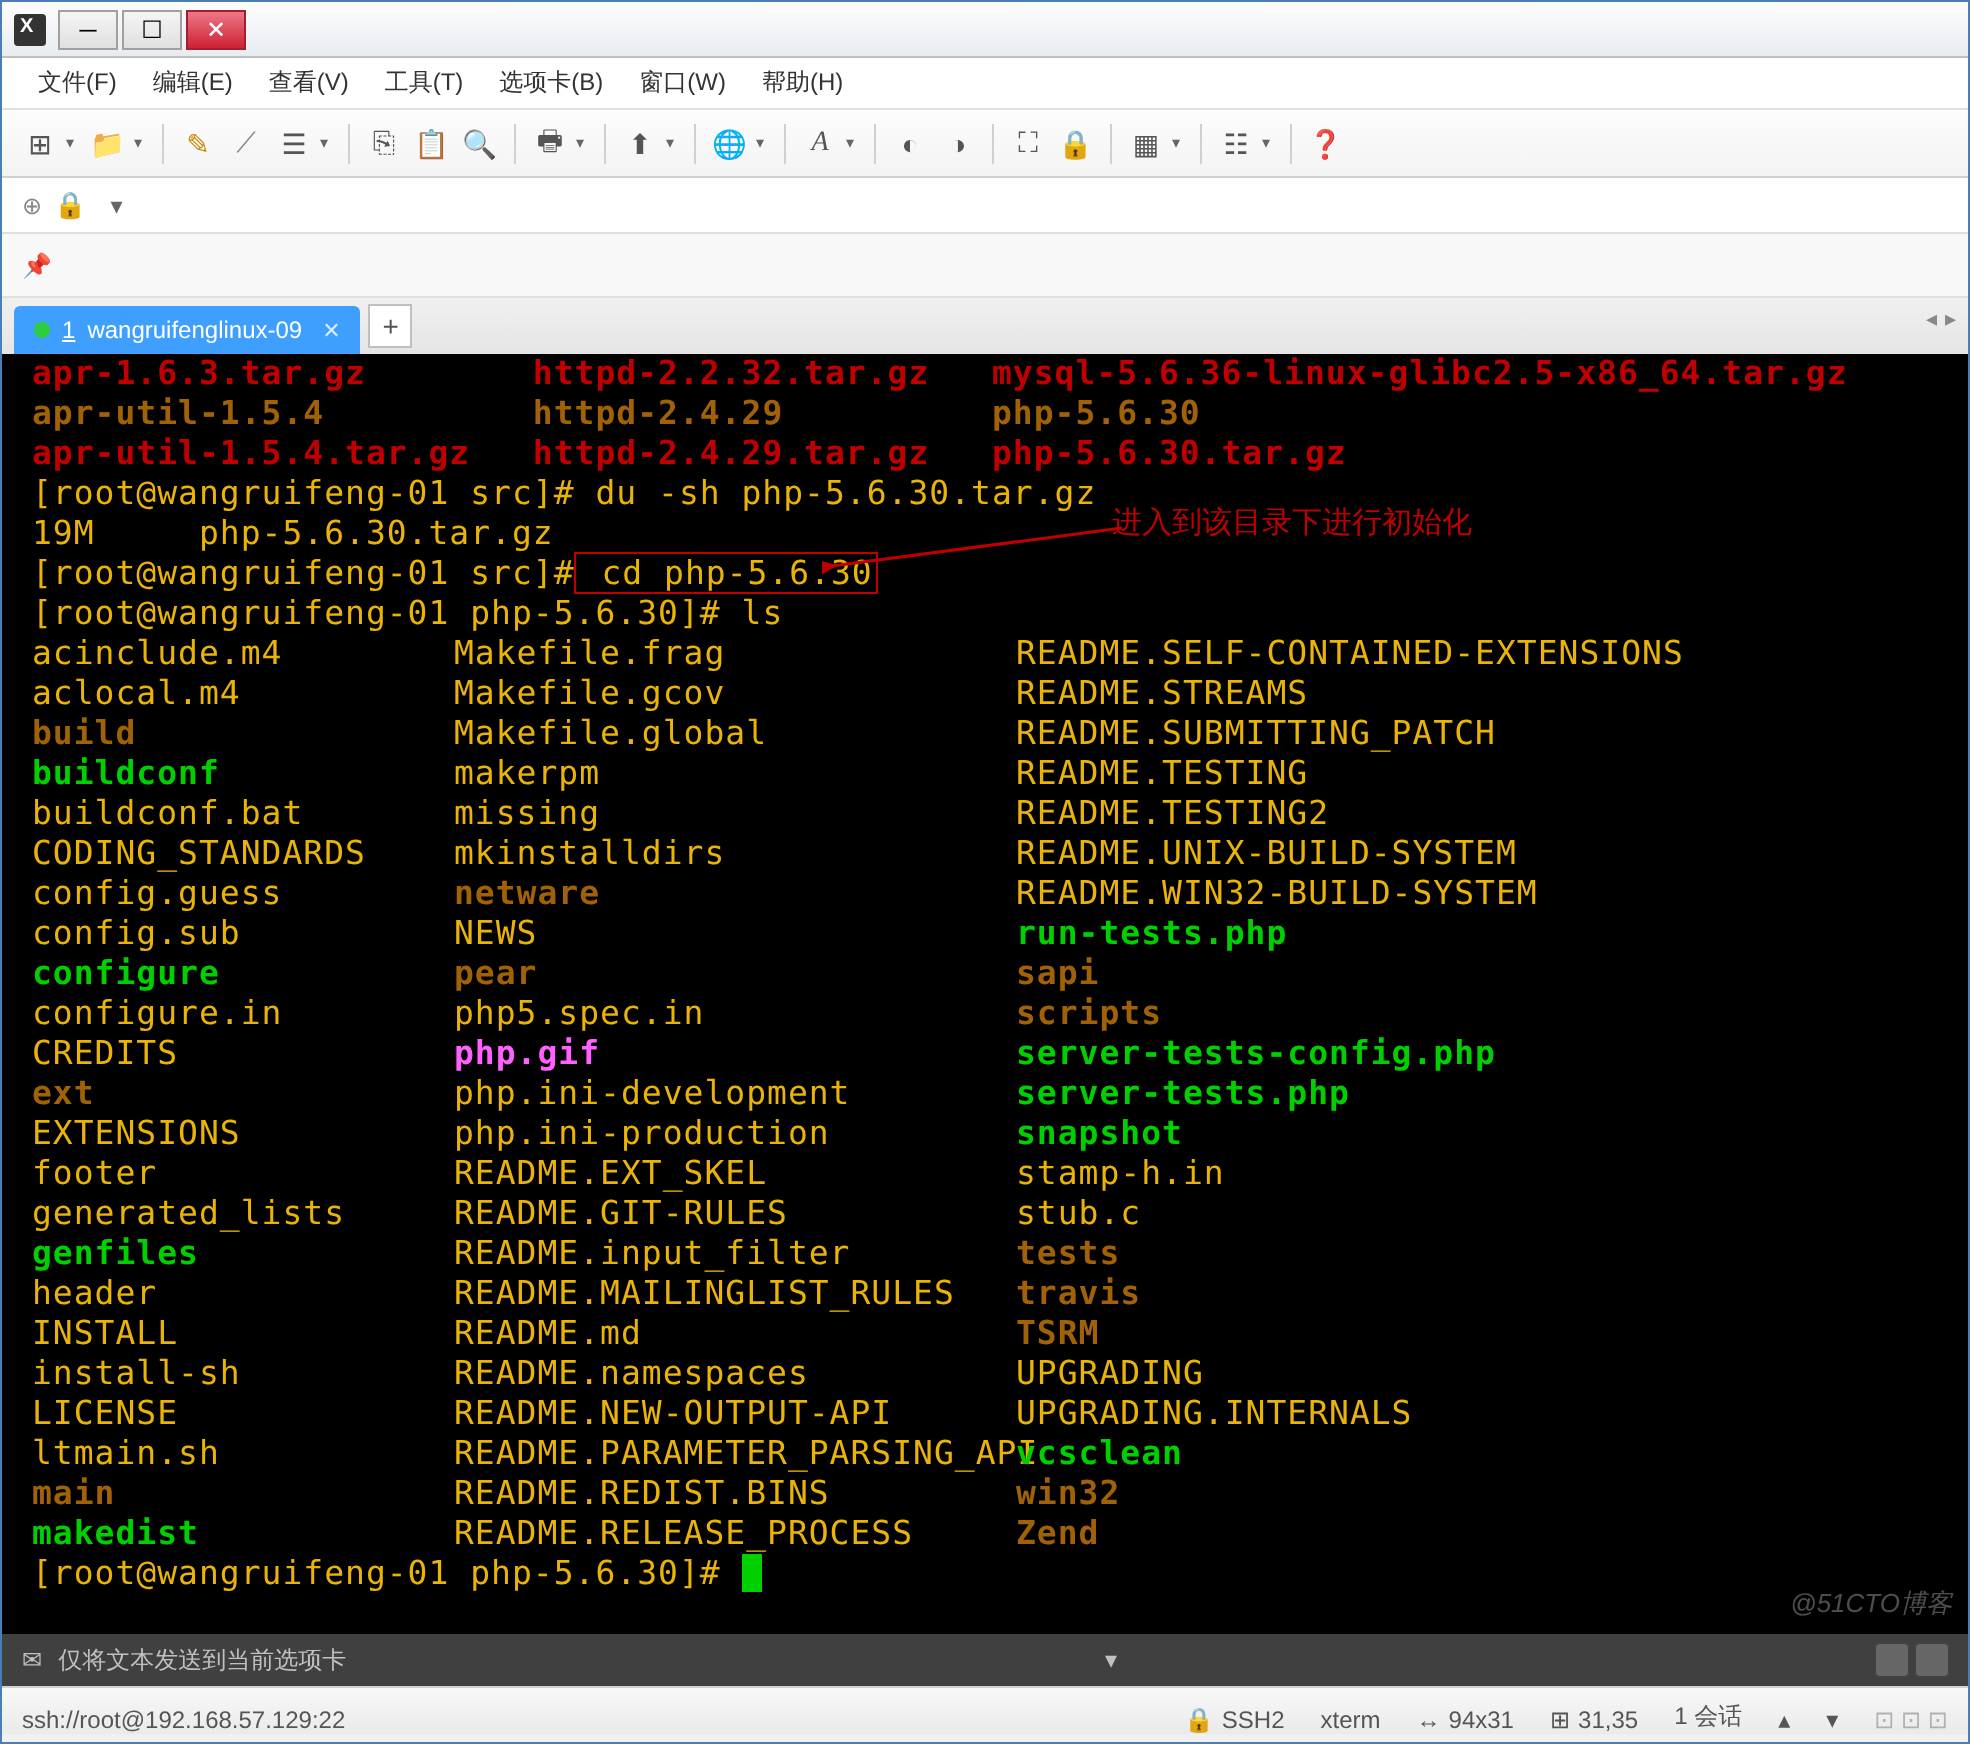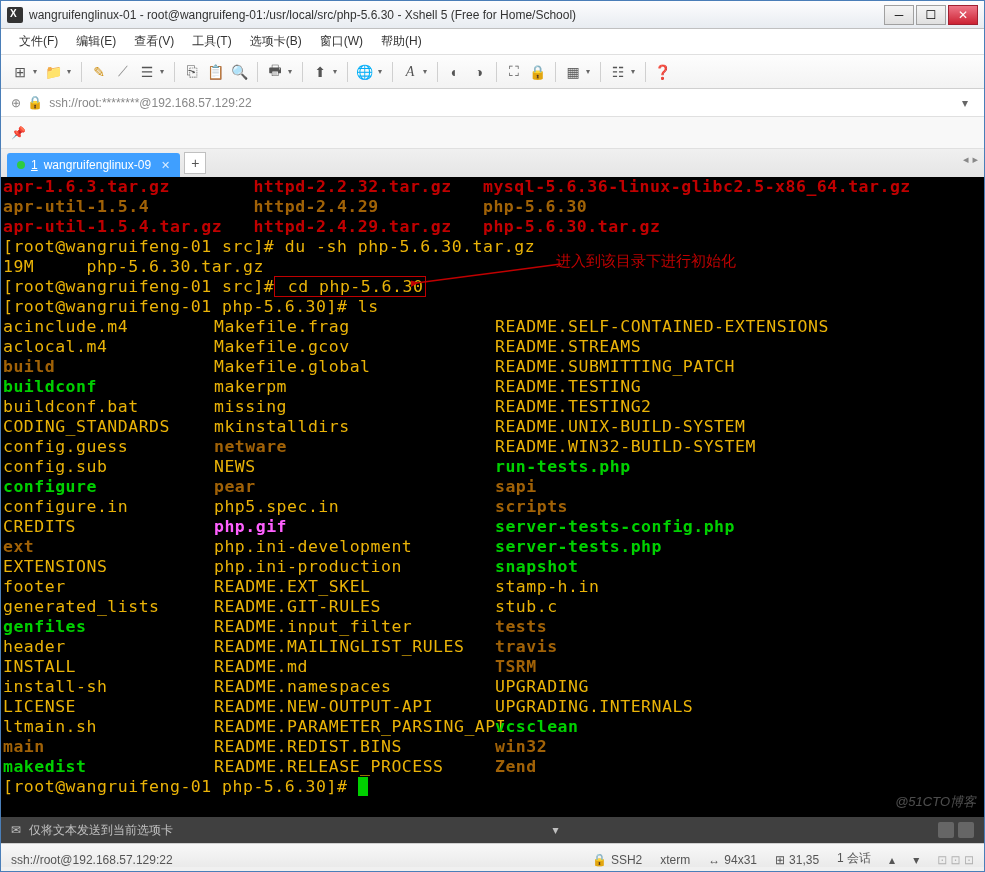--- a/index.html
+++ b/index.html
@@ -36,40 +36,39 @@
 .term-red { color: #c00000; font-weight: bold; }
 .term-blue { color: #a16207; font-weight: bold; }
 .term-green { color: #00d000; font-weight: bold; }
 .term-magenta { color: #ff60ff; font-weight: bold; }
 .term-white { color: #eab308; }
 .term-bold { font-weight: bold; }
 .term-box { border: 1px solid #c00000; padding: 0 2px; }
 .cursor { background: #00d000; color: #00d000; }
 .annotation { position: absolute; color: #c00000; font-family: Consolas, monospace; font-size: 15px; }
 .arrow-svg { position: absolute; pointer-events: none; }
-.term-row { height: 20px; }
+.term-row { height: 20px; margin-left: 13px; }
 .col1 { display: inline-block; width: 180px; }
 .col2 { display: inline-block; width: 312px; padding-left: 31px; }
 .col3 { display: inline-block; }
 .footer-msg { background: #404040; color: #c0c0c0; height: 26px; display: flex; align-items: center; padding: 0 10px; gap: 8px; font-size: 12px; }
 .footer-msg .arr { margin-left: auto; cursor: pointer; }
 .statusbar { background: linear-gradient(#f8f8f8,#eaeaea); height: 24px; display: flex; align-items: flex-end; padding: 0 10px; gap: 18px; font-size: 12px; color: #555; border-top: 1px solid #d0d0d0; }
 .statusbar .sb-left { flex: 1; }
 .sb-item { display: flex; align-items: center; gap: 4px; }
 .watermark { position: absolute; right: 8px; bottom: 6px; color: rgba(255,255,255,0.3); font-size: 13px; font-style: italic; }
 .term-wrap { position: relative; }
 .footer-icons { display:flex; gap:4px; margin-left:auto; }
 .footer-icons span { width:16px; height:16px; background:#666; border-radius:2px; cursor:pointer; }
 </style>
 </head>
 <body>
 
 <div class="titlebar">
   <div class="title-icon"></div>
-  <div class="title-text">wangruifenglinux-01 - root@wangruifeng-01:/usr/local/src/php-5.6.30 - Xshell 5 (Free for Home/School)</div>
   <div class="win-btns">
     <div class="win-btn win-min">─</div>
     <div class="win-btn win-max">☐</div>
     <div class="win-btn win-close">✕</div>
   </div>
 </div>
 
 <div class="menubar">
   <span class="menu-item">文件(F)</span>
   <span class="menu-item">编辑(E)</span>
@@ -118,21 +117,20 @@
   <span class="tb-sep"></span>
   <span class="tb-btn">☷</span>
     <span class="tb-dd">▾</span>
   <span class="tb-sep"></span>
   <span class="tb-btn">❓</span>
 </div>
 
 <div class="addressbar">
   <span style="color:#888">⊕</span>
   <span class="lock-icon">🔒</span>
-  <span class="addr-text">ssh://root:********@192.168.57.129:22</span>
   <span class="addr-dd">▾</span>
 </div>
 
 <div class="infobar">
   <span>📌</span>
 </div>
 
 <div class="tabbar">
   <div class="tab">
     <span class="tab-dot"></span>

